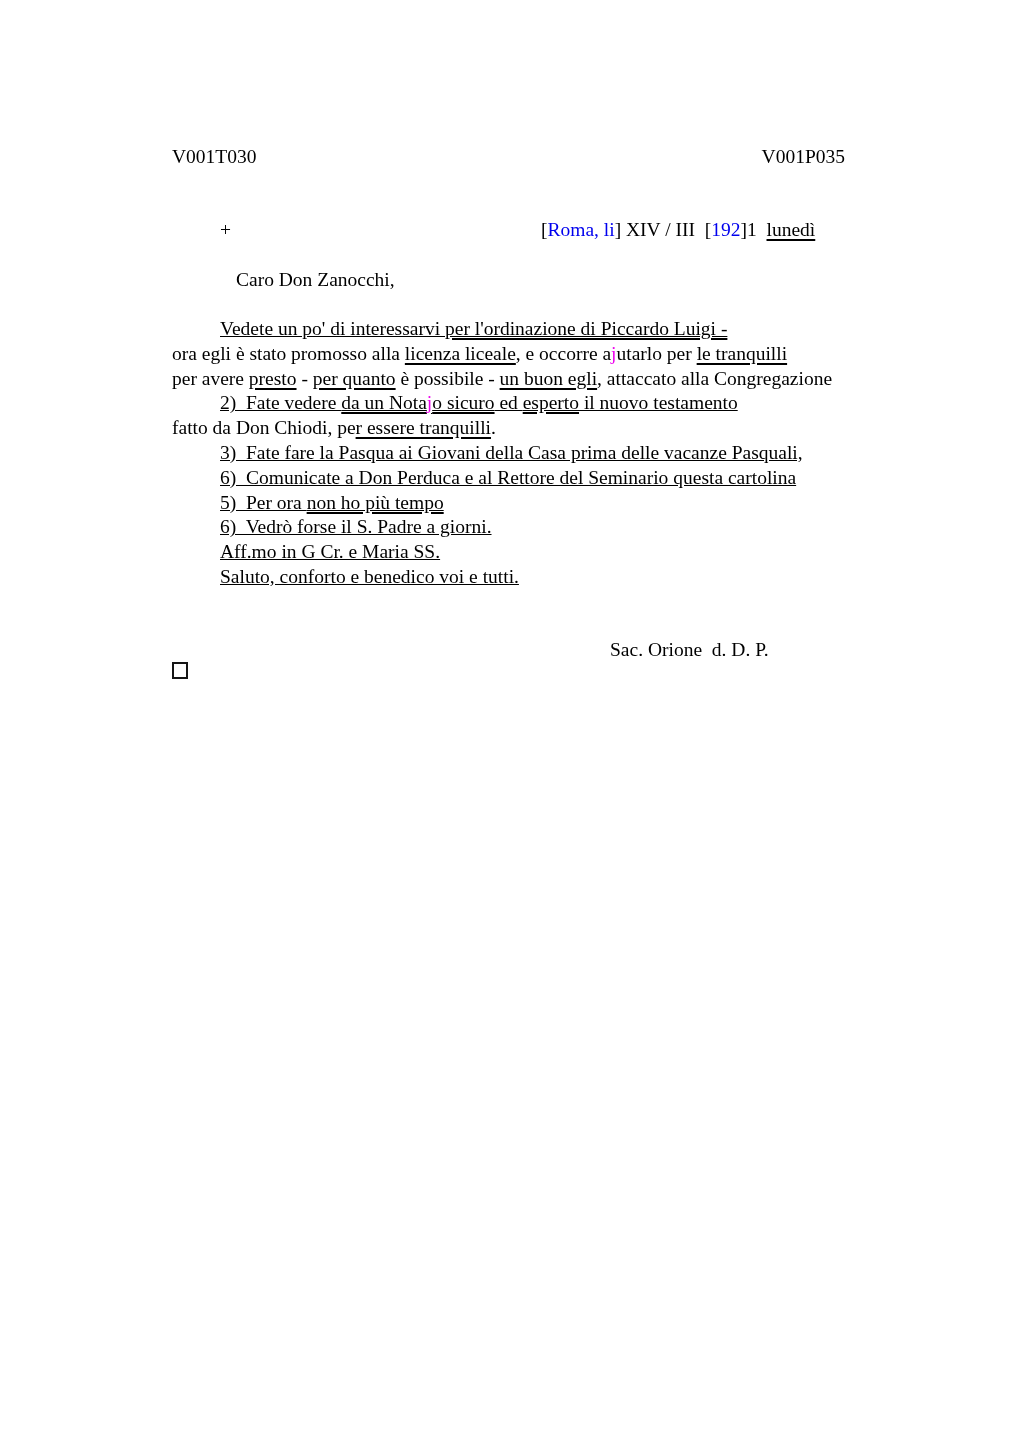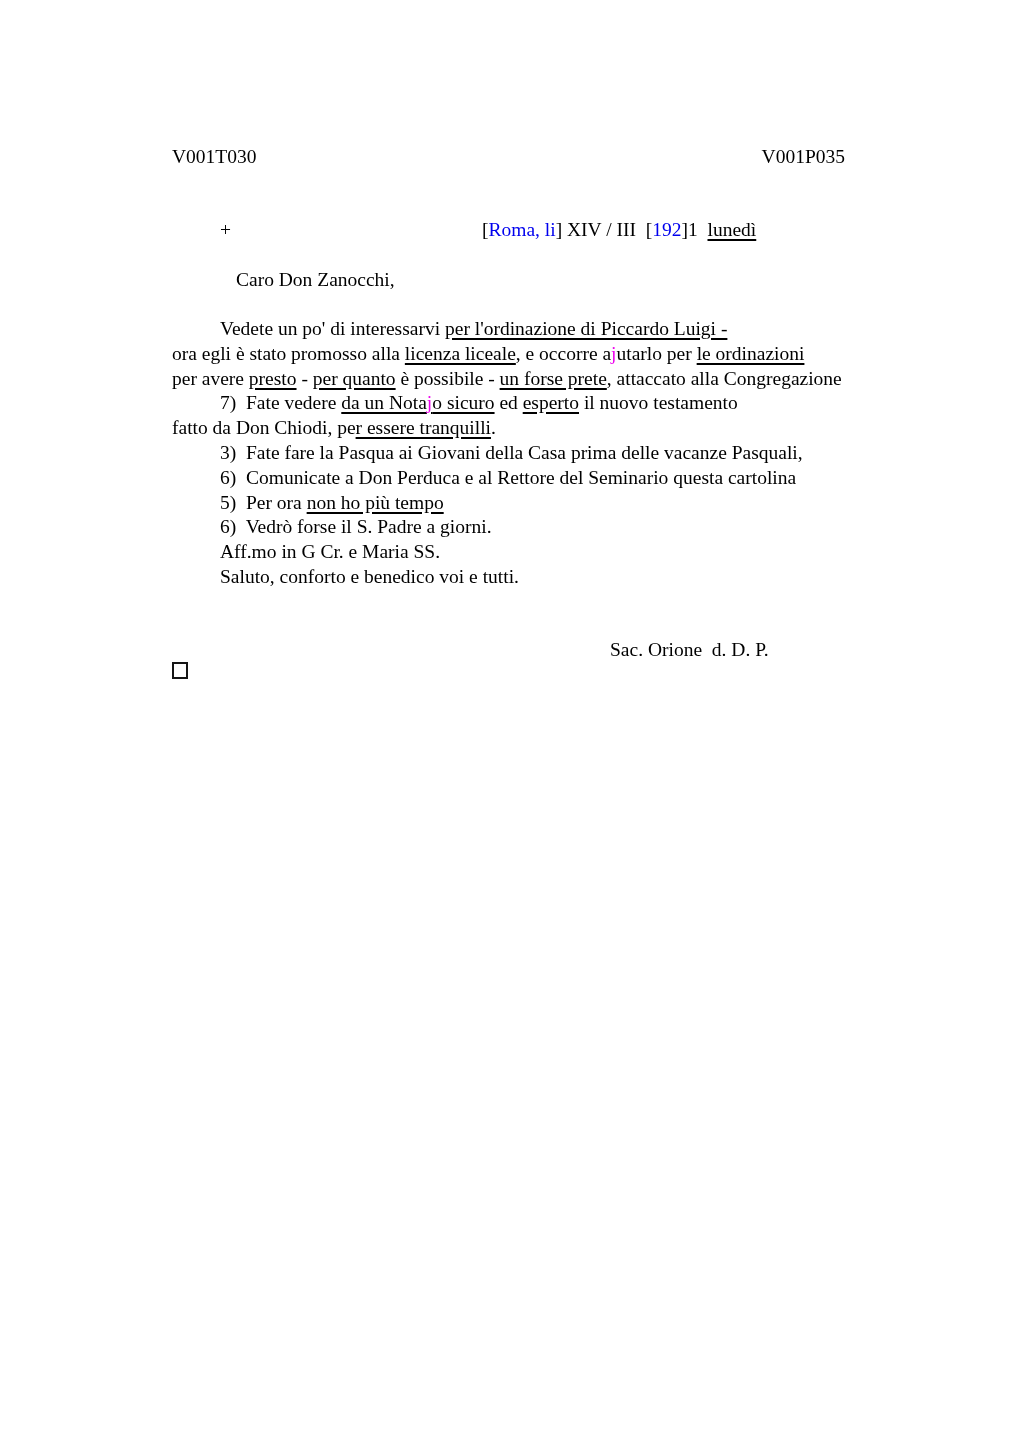--- a/index.html
+++ b/index.html
@@ -29,39 +29,39 @@
     justify-content: space-between;
   }
   .cross {
     position: absolute;
     top: 219px;
     left: 220px;
   }
   .date-line {
     position: absolute;
     top: 219px;
-    left: 482px;
+    left: 541px;
     white-space: pre;
   }
   .salutation {
     position: absolute;
     top: 269px;
     left: 236px;
   }
   .letter-body {
     position: absolute;
     top: 317px;
     left: 172px;
     width: 730px;
   }
   .line {
     line-height: 24.8px;
     white-space: pre;
   }
-  .line.indent { padding-left: 48px; }
+  .line.indent { padding-left: 48px; text-decoration: underline; }
   .signature {
     position: absolute;
     top: 639px;
     left: 610px;
     white-space: pre;
     text-align: right;
   }
   .square-glyph {
     position: absolute;
     top: 662px;
@@ -91,23 +91,23 @@
   </div>
 
   <span class="cross">+</span>
 
   <span class="date-line"><span>[</span><span class="blue">Roma, li</span><span>] XIV / III  [</span><span class="blue">192</span><span>]1  </span><span class="u">lunedì</span></span>
 
   <div class="salutation">Caro Don Zanocchi,</div>
 
   <div class="letter-body">
       <div class="line indent"><span>Vedete un po' di interessarvi </span><span class="u">per l'ordinazione di Piccardo Luigi -</span></div>
-      <div class="line"><span>ora egli è stato promosso alla </span><span class="u">licenza liceale</span><span>, e occorre a</span><span class="magenta">j</span><span>utarlo per </span><span class="u">le ordinazioni</span></div>
-      <div class="line"><span>per avere </span><span class="u">presto</span><span> - </span><span class="u">per quanto</span><span> è possibile - </span><span class="u">un forse prete</span><span>, attaccato alla Congregazione</span></div>
-      <div class="line indent"><span>7)  Fate vedere </span><span class="u">da un Nota</span><span class="u magenta">j</span><span class="u">o sicuro</span><span> ed </span><span class="u">esperto</span><span> il nuovo testamento</span></div>
+      <div class="line"><span>ora egli è stato promosso alla </span><span class="u">licenza liceale</span><span>, e occorre a</span><span class="magenta">j</span><span>utarlo per </span><span class="u">le tranquilli</span></div>
+      <div class="line"><span>per avere </span><span class="u">presto</span><span> - </span><span class="u">per quanto</span><span> è possibile - </span><span class="u">un buon egli</span><span>, attaccato alla Congregazione</span></div>
+      <div class="line indent"><span>2)  Fate vedere </span><span class="u">da un Nota</span><span class="u magenta">j</span><span class="u">o sicuro</span><span> ed </span><span class="u">esperto</span><span> il nuovo testamento</span></div>
       <div class="line"><span>fatto da Don Chiodi, pe</span><span class="u">r essere tranquilli</span><span>.</span></div>
       <div class="line indent"><span>3)  Fate fare la Pasqua ai Giovani della Casa prima delle vacanze Pasquali,</span></div>
       <div class="line indent"><span>6)  Comunicate a Don Perduca e al Rettore del Seminario questa cartolina</span></div>
       <div class="line indent"><span>5)  Per ora </span><span class="u">non ho più tempo</span></div>
       <div class="line indent"><span>6)  Vedrò forse il S. Padre a giorni.</span></div>
       <div class="line indent"><span>Aff.mo in G Cr. e Maria SS.</span></div>
       <div class="line indent"><span>Saluto, conforto e benedico voi e tutti.</span></div>
     </div>
 
   <div class="signature">Sac. Orione  d. D. P.</div>

